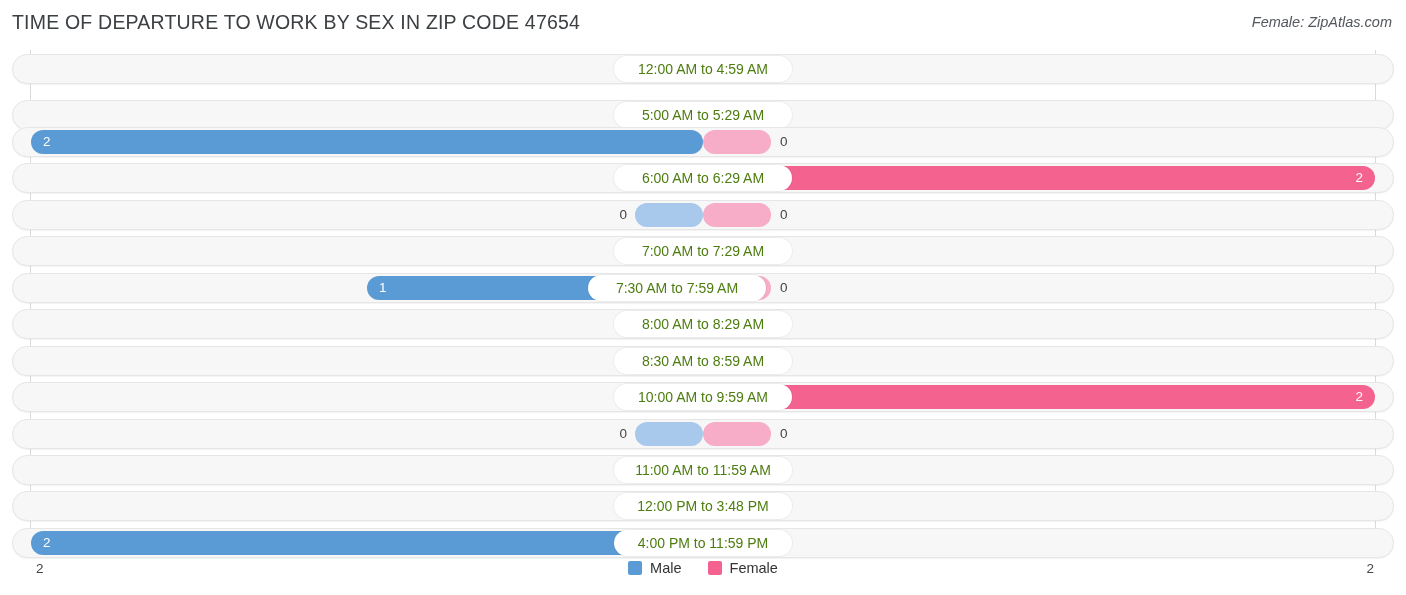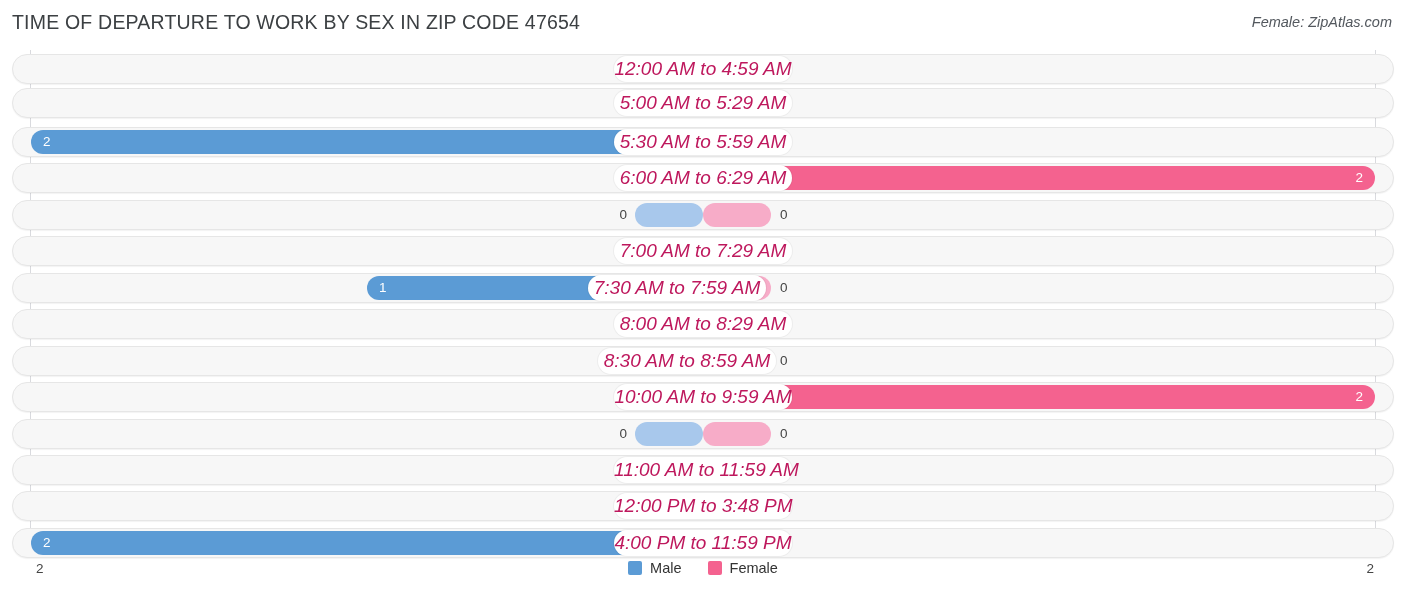--- a/index.html
+++ b/index.html
@@ -112,26 +112,25 @@
   }
 
   
   .catlabel {
     position: absolute;
     top: 2px;
     height: 26px;
     line-height: 26px;
     background: #ffffff;
     border-radius: 13px;
-    font-size: 19px;
-    color: #be185d;
+    font-size: 14px;
+    color: #4d7c0f;
     text-align: center;
     white-space: nowrap;
     box-shadow: 0 0 0 1px rgba(0,0,0,0.045);
-    font-style: italic;
   }
 
   
   .footer {
     position: absolute;
     left: 0; top: 558px;
     width: 1406px;
     height: 32px;
   }
   .axis-left {
@@ -185,35 +184,34 @@
     </div>
     <div id="rows-host">
         <div class="row" style="top: 4px;">
           <div class="track"></div>
           <div class="bar male" style="left: 623px; width: 68px;"></div>
           <div class="val out-left" style="left: 555px; width: 60px;">0</div>
           <div class="bar female" style="left: 691px; width: 68px;"></div>
           <div class="val out-right" style="left: 768px; width: 60px;">0</div>
           <div class="catlabel" style="left: 602px; width: 178px;">12:00 AM to 4:59 AM</div>
         </div>
-        <div class="row" style="top: 38px;">
+        <div class="row" style="top: 50px;">
           <div class="track"></div>
           <div class="bar male" style="left: 623px; width: 68px;"></div>
           <div class="val out-left" style="left: 555px; width: 60px;">0</div>
           <div class="bar female" style="left: 691px; width: 68px;"></div>
           <div class="val out-right" style="left: 768px; width: 60px;">0</div>
           <div class="catlabel" style="left: 602px; width: 178px;">5:00 AM to 5:29 AM</div>
         </div>
         <div class="row" style="top: 76.9px;">
           <div class="track"></div>
           <div class="bar male hl" style="left: 19px; width: 672px;"></div>
           <div class="val in-left" style="left: 31px; width: 60px;">2</div>
           <div class="bar female" style="left: 691px; width: 68px;"></div>
           <div class="val out-right" style="left: 768px; width: 60px;">0</div>
-          <div class="catlabel" style="left: 602px; width: 178px;">5:30 AM to 5:59 AM</div>
         </div>
         <div class="row" style="top: 113.35px;">
           <div class="track"></div>
           <div class="bar male" style="left: 623px; width: 68px;"></div>
           <div class="val out-left" style="left: 555px; width: 60px;">0</div>
           <div class="bar female hl" style="left: 691px; width: 672px;"></div>
           <div class="val in-right" style="left: 1291px; width: 60px;">2</div>
           <div class="catlabel" style="left: 602px; width: 178px;">6:00 AM to 6:29 AM</div>
         </div>
         <div class="row" style="top: 149.8px;">
@@ -246,21 +244,21 @@
           <div class="bar female" style="left: 691px; width: 68px;"></div>
           <div class="val out-right" style="left: 768px; width: 60px;">0</div>
           <div class="catlabel" style="left: 602px; width: 178px;">8:00 AM to 8:29 AM</div>
         </div>
         <div class="row" style="top: 295.6px;">
           <div class="track"></div>
           <div class="bar male" style="left: 623px; width: 68px;"></div>
           <div class="val out-left" style="left: 555px; width: 60px;">0</div>
           <div class="bar female" style="left: 691px; width: 68px;"></div>
           <div class="val out-right" style="left: 768px; width: 60px;">0</div>
-          <div class="catlabel" style="left: 586px; width: 178px;">8:30 AM to 8:59 AM</div>
+          <div class="catlabel" style="left: 602px; width: 178px;">8:30 AM to 8:59 AM</div>
         </div>
         <div class="row" style="top: 332.05px;">
           <div class="track"></div>
           <div class="bar male" style="left: 623px; width: 68px;"></div>
           <div class="val out-left" style="left: 555px; width: 60px;">0</div>
           <div class="bar female hl" style="left: 691px; width: 672px;"></div>
           <div class="val in-right" style="left: 1291px; width: 60px;">2</div>
           <div class="catlabel" style="left: 602px; width: 178px;">10:00 AM to 9:59 AM</div>
         </div>
         <div class="row" style="top: 368.5px;">

